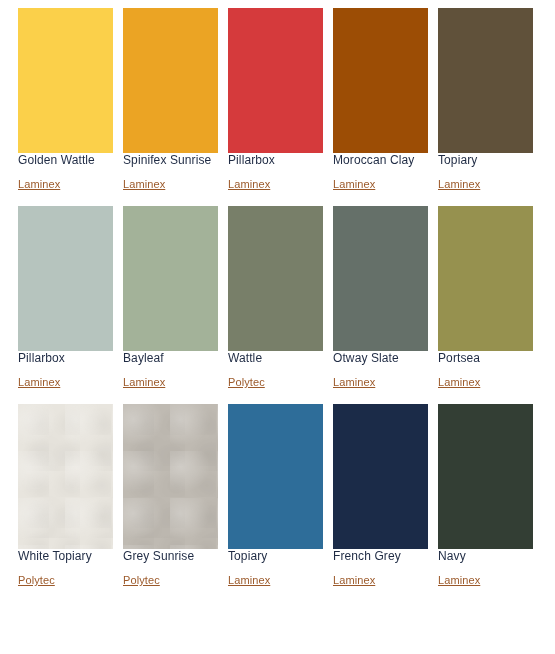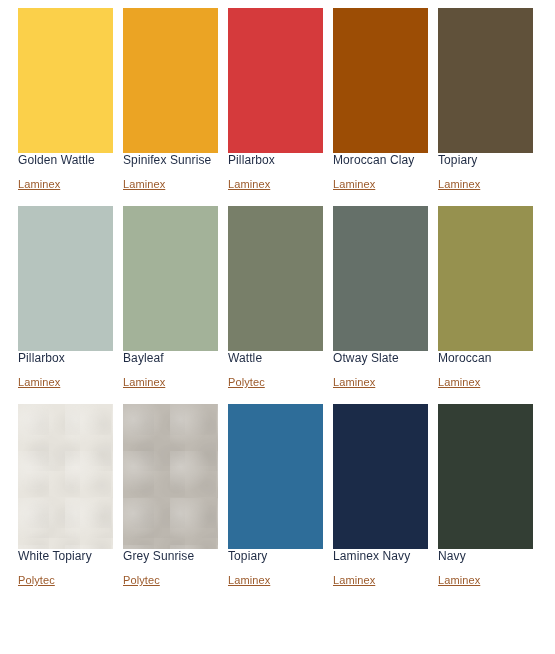--- a/index.html
+++ b/index.html
@@ -108,21 +108,21 @@
         <div class="swatch-name">Wattle</div>
         <div class="swatch-brand">Polytec</div>
       </div>
       <div class="swatch-cell">
         <div class="swatch-chip" style="background: rgb(101, 112, 105);"></div>
         <div class="swatch-name">Otway Slate</div>
         <div class="swatch-brand">Laminex</div>
       </div>
       <div class="swatch-cell">
         <div class="swatch-chip" style="background: rgb(150, 145, 79);"></div>
-        <div class="swatch-name">Moroccan</div>
+        <div class="swatch-name">Portsea</div>
         <div class="swatch-brand">Laminex</div>
       </div>
     </div>
     <div class="swatch-row">
       <div class="swatch-cell">
         <div class="swatch-chip" style="background: rgb(232, 229, 222);">
           <div class="texture" style="background-image: radial-gradient(at 22% 33%, rgba(255, 255, 255, 0.5) 0%, rgba(255, 255, 255, 0) 58%), radial-gradient(at 71% 64%, rgba(0, 0, 0, 0.07) 0%, rgba(0, 0, 0, 0) 62%), radial-gradient(at 47% 86%, rgba(0, 0, 0, 0.05) 0%, rgba(0, 0, 0, 0) 55%);"></div>
         </div>
         <div class="swatch-name">White Topiary</div>
         <div class="swatch-brand">Polytec</div>
@@ -134,21 +134,21 @@
         <div class="swatch-name">Grey Sunrise</div>
         <div class="swatch-brand">Polytec</div>
       </div>
       <div class="swatch-cell">
         <div class="swatch-chip" style="background: rgb(46, 109, 153);"></div>
         <div class="swatch-name">Topiary</div>
         <div class="swatch-brand">Laminex</div>
       </div>
       <div class="swatch-cell">
         <div class="swatch-chip" style="background: rgb(27, 43, 72);"></div>
-        <div class="swatch-name">Laminex Navy</div>
+        <div class="swatch-name">French Grey</div>
         <div class="swatch-brand">Laminex</div>
       </div>
       <div class="swatch-cell">
         <div class="swatch-chip" style="background: rgb(51, 62, 52);"></div>
         <div class="swatch-name">Navy</div>
         <div class="swatch-brand">Laminex</div>
       </div>
     </div>
   </div>
 

